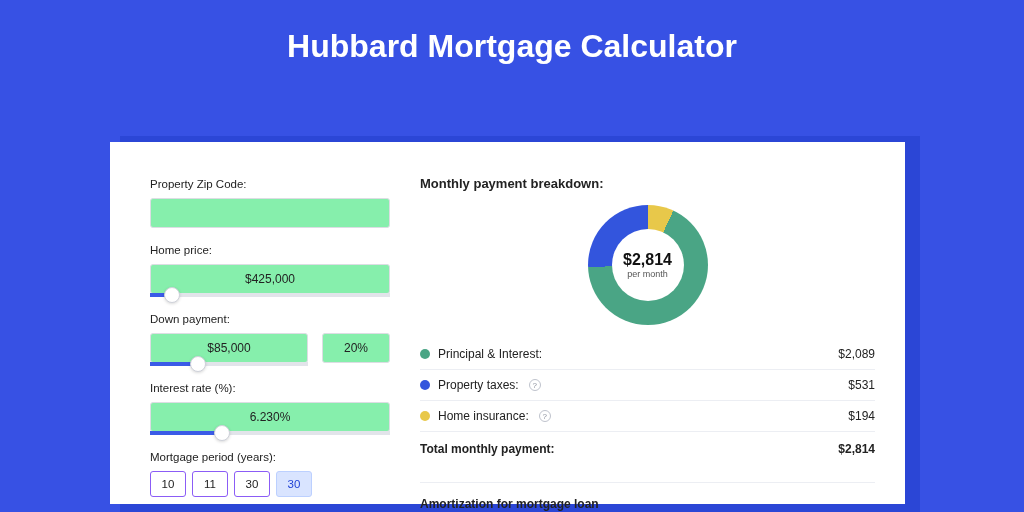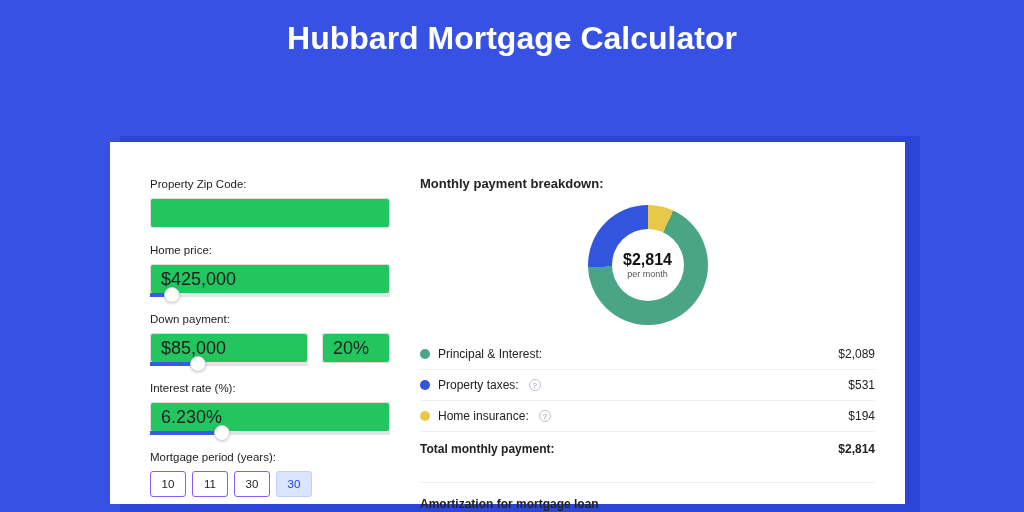--- a/index.html
+++ b/index.html
@@ -14,21 +14,21 @@
     width: 1024px;
     height: 512px;
     background: #3751e4;
     position: relative;
   }
   .page-title {
     color: #fff;
     text-align: center;
     font-size: 32px;
     font-weight: 700;
-    padding-top: 20px;
+    padding-top: 28px;
     padding-bottom: 26px;
   }
   .shadow {
     position: absolute;
     left: 120px;
     top: 136px;
     width: 800px;
     height: 376px;
     background: #2b46d6;
   }
@@ -53,24 +53,25 @@
   .label {
     font-size: 11.5px;
     color: #222;
     margin-bottom: 8px;
   }
   .input {
     width: 100%;
     height: 30px;
     border: 1px solid #dcdde3;
     border-radius: 3px;
-    background: #22c55e;
+    background: #86efac;
     padding: 0 10px;
-    font-size: 18px;
-    color: #222;
+    font-size: 12px;
+    color: #222;
+    text-align: center;
   }
   .slider-track {
     position: relative;
     height: 4px;
     background: #e2e4ea;
     margin-top: -1px;
   }
   .slider-fill {
     position: absolute;
     left: 0;

